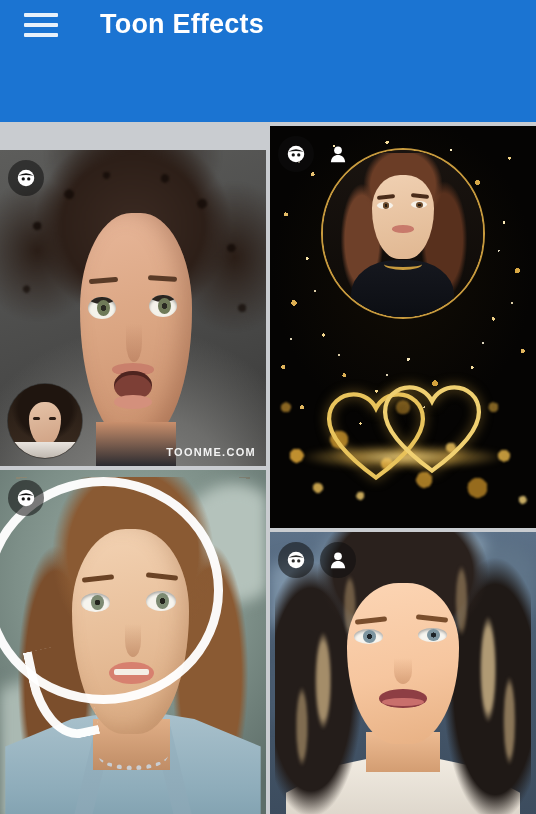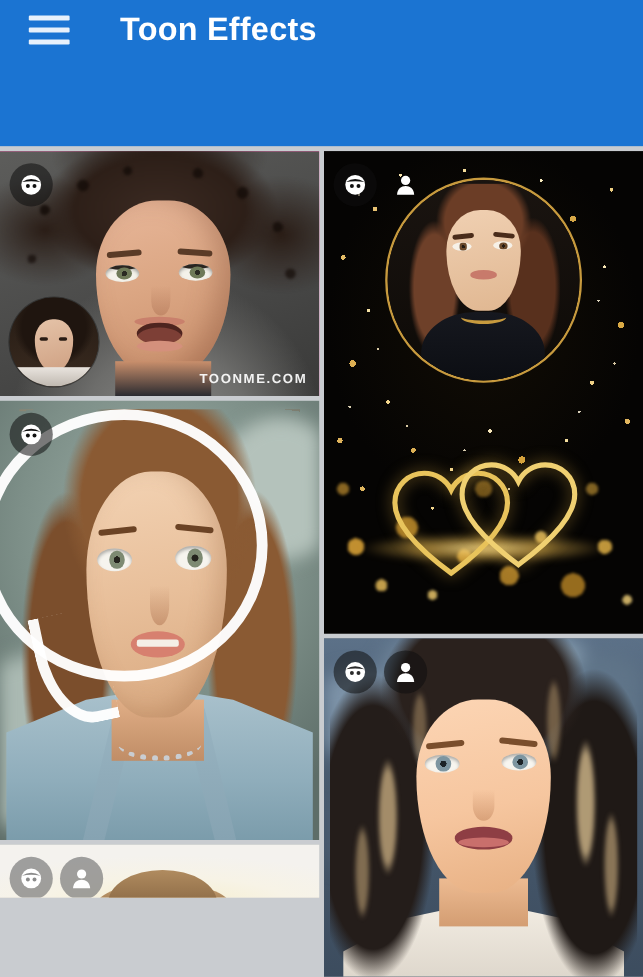--- a/index.html
+++ b/index.html
@@ -67,21 +67,21 @@
   .badge svg { display: block; }
 
   .watermark {
     position: absolute; right: 10px; bottom: 8px; z-index: 6;
     color: rgba(255,255,255,0.92);
     font-size: 11px; font-weight: bold; letter-spacing: 1.3px;
     font-family: "Liberation Sans", sans-serif;
   }
 
   
-  .c-toon1 { height: 204px; background: #ec4899; }
+  .c-toon1 { height: 316px; background: #ec4899; margin-top: 24px; }
   .c-toon1 .bg {
     position: absolute; inset: 0;
     background:
       radial-gradient(circle at 52% 115%, #8a8a88 0%, #6d6d6b 26%, rgba(109,109,107,0) 48%),
       linear-gradient(160deg, #5d5d5b 0%, #4a4a49 55%, #3a3a39 100%);
   }
   .hair-mass {
     position: absolute; left: -6%; top: -10%; width: 112%; height: 100%;
     background:
       radial-gradient(ellipse 46% 42% at 50% 34%, #3b2a22 0%, #2d1f18 52%, rgba(45,31,24,0) 72%),

